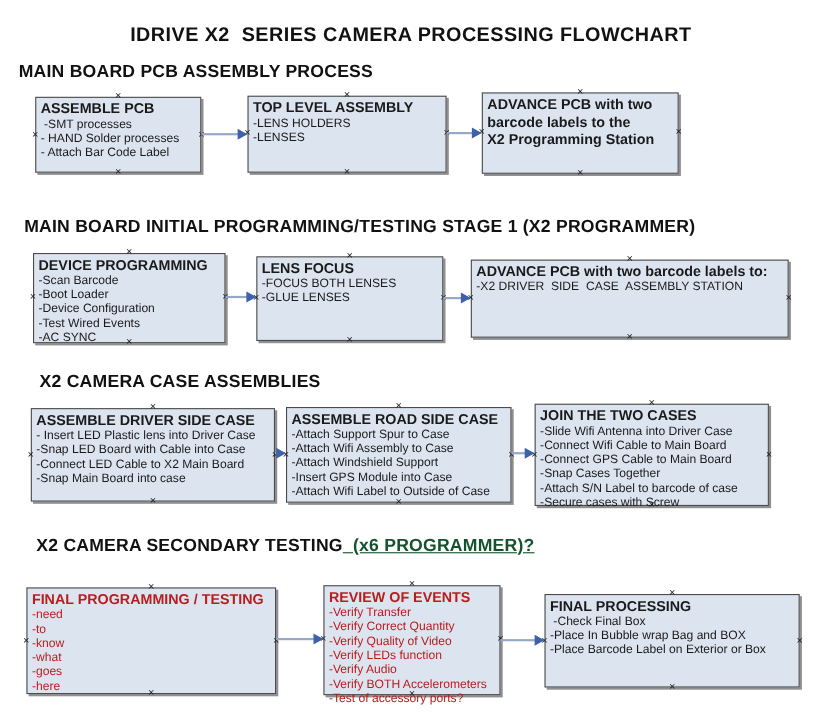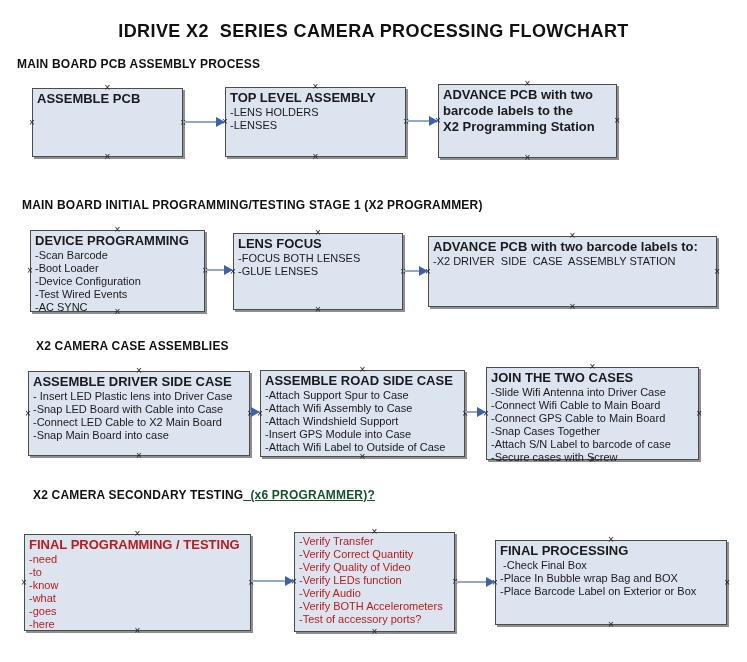--- a/index.html
+++ b/index.html
@@ -2,21 +2,21 @@
 <html><head>
 <meta charset="utf-8">
 <style>
   html,body{margin:0;padding:0;background:#ffffff;}
   body{width:747px;height:662px;font-family:"Liberation Sans",sans-serif;color:#1a1a1a;position:relative;overflow:hidden;}
   .canvas{position:absolute;left:0;top:0;width:747px;height:578px;}
 
   .page-title{position:absolute;left:0;top:21px;width:747px;text-align:center;
     font-size:18px;font-weight:bold;letter-spacing:.4px;white-space:pre;color:#111;}
 
-  .section-heading{position:absolute;font-size:12px;font-weight:bold;letter-spacing:.2px;white-space:pre;color:#111;}
+  .section-heading{position:absolute;font-size:16px;font-weight:bold;letter-spacing:.2px;white-space:pre;color:#111;}
   .heading-1{left:17px;top:57px;}
   .heading-2{left:22px;top:198px;}
   .heading-3{left:36px;top:339px;}
   .heading-4{left:33px;top:488px;}
   .red-text{color:#14532d;text-decoration:underline;}
 
   .node{position:absolute;background:#dce4f0;border:1px solid #4b4b4b;
     box-shadow:2px 2px 0 #8f8f8f;box-sizing:border-box;padding:2px 1px 0 4px;}
   .node-title{font-size:13px;font-weight:bold;line-height:16px;white-space:pre-line;}
   .item{font-size:11px;line-height:13px;white-space:pre;}
@@ -40,20 +40,25 @@
 
   <div class="page-title">IDRIVE X2  SERIES CAMERA PROCESSING FLOWCHART</div>
 
   <div class="section-heading heading-1">MAIN BOARD PCB ASSEMBLY PROCESS</div>
   <div class="section-heading heading-2">MAIN BOARD INITIAL PROGRAMMING/TESTING STAGE 1 (X2 PROGRAMMER)</div>
   <div class="section-heading heading-3">X2 CAMERA CASE ASSEMBLIES</div>
   <div class="section-heading heading-4"><span>X2 CAMERA SECONDARY TESTING</span><span class="red-text">  (x6 PROGRAMMER)?</span></div>
 
   <div class="node" style="left:32px;top:88px;width:151px;height:69px">
     <div class="node-title">ASSEMBLE PCB</div>
+    <div class="node-items">
+        <div class="item"> -SMT processes</div>
+        <div class="item">- HAND Solder processes</div>
+        <div class="item">- Attach Bar Code Label</div>
+      </div>
   <span class="anchor anchor-t">×</span>
       <span class="anchor anchor-b">×</span>
       <span class="anchor anchor-l">×</span>
       <span class="anchor anchor-r">×</span>
     </div>
   <div class="node" style="left:225px;top:87px;width:181px;height:70px">
     <div class="node-title">TOP LEVEL ASSEMBLY</div>
     <div class="node-items">
         <div class="item">-LENS HOLDERS</div>
         <div class="item">-LENSES</div>
@@ -162,20 +167,21 @@
         <div class="item">-what</div>
         <div class="item">-goes</div>
         <div class="item">-here</div>
       </div>
   <span class="anchor anchor-t">×</span>
       <span class="anchor anchor-b">×</span>
       <span class="anchor anchor-l">×</span>
       <span class="anchor anchor-r">×</span>
     </div>
   <div class="node red" style="left:294px;top:532px;width:161px;height:100px">
+    <div class="node-title">REVIEW OF EVENTS</div>
     <div class="node-items">
         <div class="item">-Verify Transfer</div>
         <div class="item">-Verify Correct Quantity</div>
         <div class="item">-Verify Quality of Video</div>
         <div class="item">-Verify LEDs function</div>
         <div class="item">-Verify Audio</div>
         <div class="item">-Verify BOTH Accelerometers</div>
         <div class="item">-Test of accessory ports?</div>
       </div>
   <span class="anchor anchor-t">×</span>

